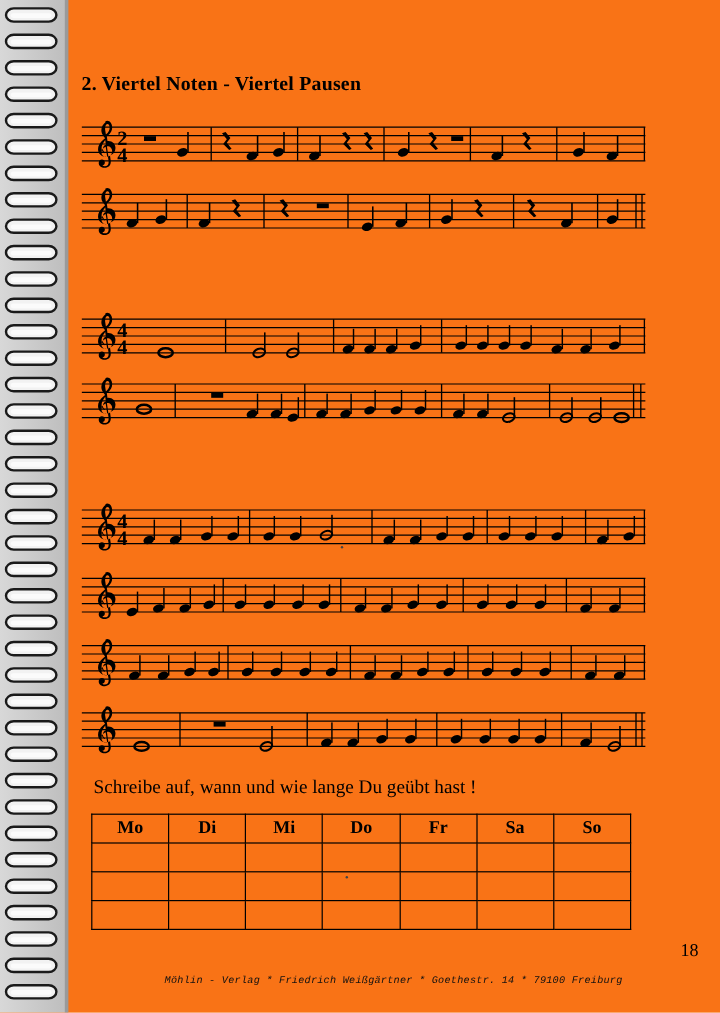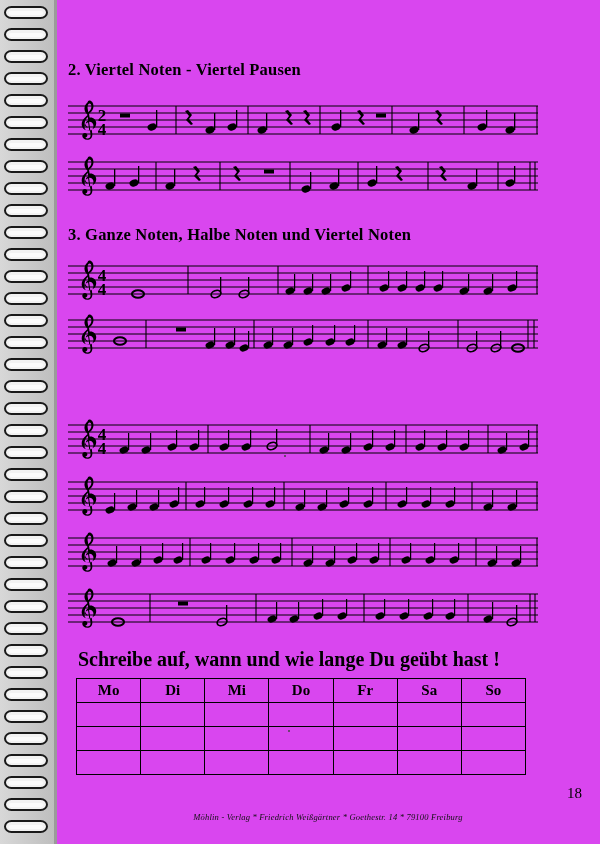--- a/index.html
+++ b/index.html
@@ -4,21 +4,21 @@
 <style>
   html, body {
     margin: 0;
     padding: 0;
     background: #ffffff;
   }
   .page {
     position: relative;
     width: 600px;
     height: 844px;
-    background: #d946ef;
+    background: #f97316;
     overflow: hidden;
     font-family: "Liberation Serif", serif;
   }
 
   
   .binding {
     position: absolute;
     left: 0;
     top: 0;
     width: 56px;
@@ -77,22 +77,22 @@
 
   
   .stave {
     position: absolute;
   }
   .stave svg { display: block; }
 
   .handwrite-title {
     position: absolute;
     font-family: "Liberation Serif", serif;
-    font-weight: bold;
-    font-size: 20px;
+    font-weight: normal;
+    font-size: 16px;
     color: #000;
     white-space: nowrap;
   }
 
   
   .practice-table {
     position: absolute;
     border-collapse: collapse;
     table-layout: fixed;
   }
@@ -116,21 +116,21 @@
     font-family: "Liberation Serif", serif;
     font-size: 15px;
     color: #000;
   }
   .footer {
     position: absolute;
     left: 0;
     right: 0;
     bottom: 22px;
     text-align: center;
-    font-family: Liberation Serif, serif;
+    font-family: Liberation Mono, monospace;
     font-style: italic;
     font-size: 8.5px;
     color: #111;
     letter-spacing: .2px;
   }
   .dot-mark {
     position: absolute;
     width: 2px; height: 2px;
     background: #444;
     border-radius: 50%;
@@ -296,21 +296,20 @@
           <path d="M374 14 l4 5 -3 4 4 5 -2 1 -5 -5 3 -4 -4 -5z"></path>
           <ellipse cx="404" cy="34" rx="4.6" ry="3.4" transform="rotate(-20 404 34)"></ellipse>
           <rect x="408" y="17" width="1.3" height="17"></rect>
 
           <ellipse cx="442" cy="31" rx="4.6" ry="3.4" transform="rotate(-20 442 31)"></ellipse>
           <rect x="446" y="14" width="1.3" height="17"></rect>
         </g>
       </svg>
     </div>
 
-    <div class="section-title" style="left:12px; top:225px;">3. Ganze Noten, Halbe Noten und Viertel Noten</div>
 
     <div class="stave" style="left:12px; top:256px;">
       <svg width="470" height="52" viewBox="0 0 470 52" xmlns="http://www.w3.org/2000/svg">
         <g stroke="#000" stroke-width="1">
           <line x1="0" y1="10" x2="470" y2="10"></line>
           <line x1="0" y1="17" x2="470" y2="17"></line>
           <line x1="0" y1="24" x2="470" y2="24"></line>
           <line x1="0" y1="31" x2="470" y2="31"></line>
           <line x1="0" y1="38" x2="470" y2="38"></line>
         </g>

